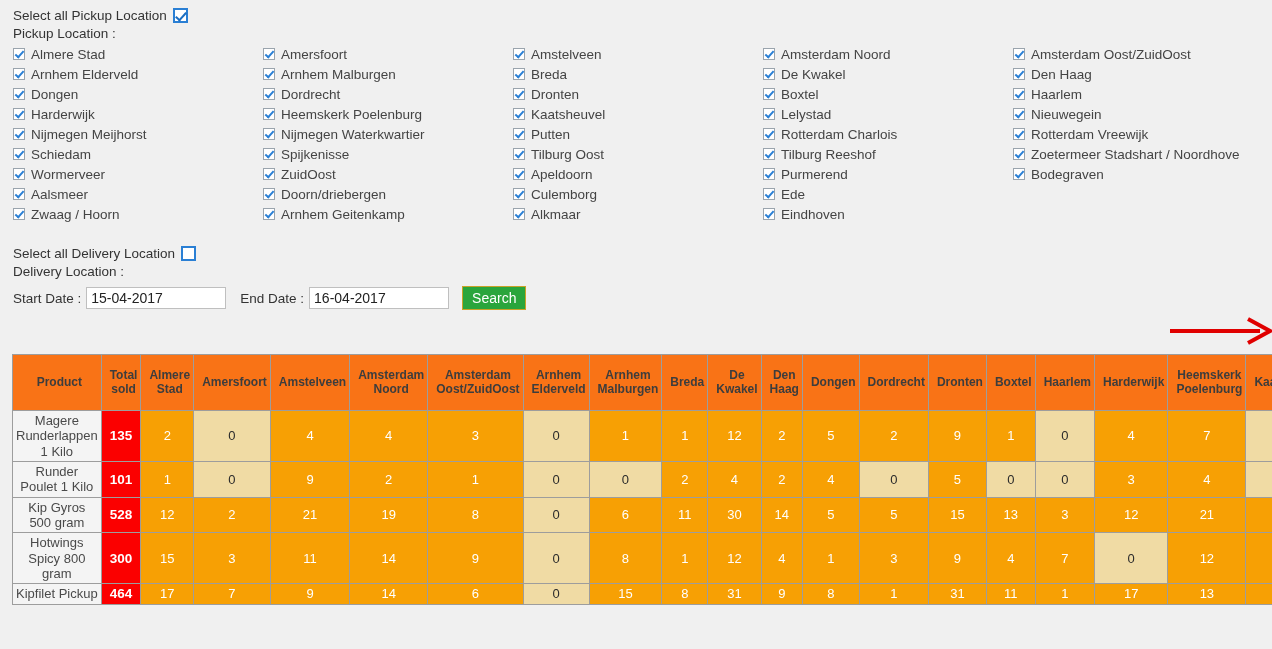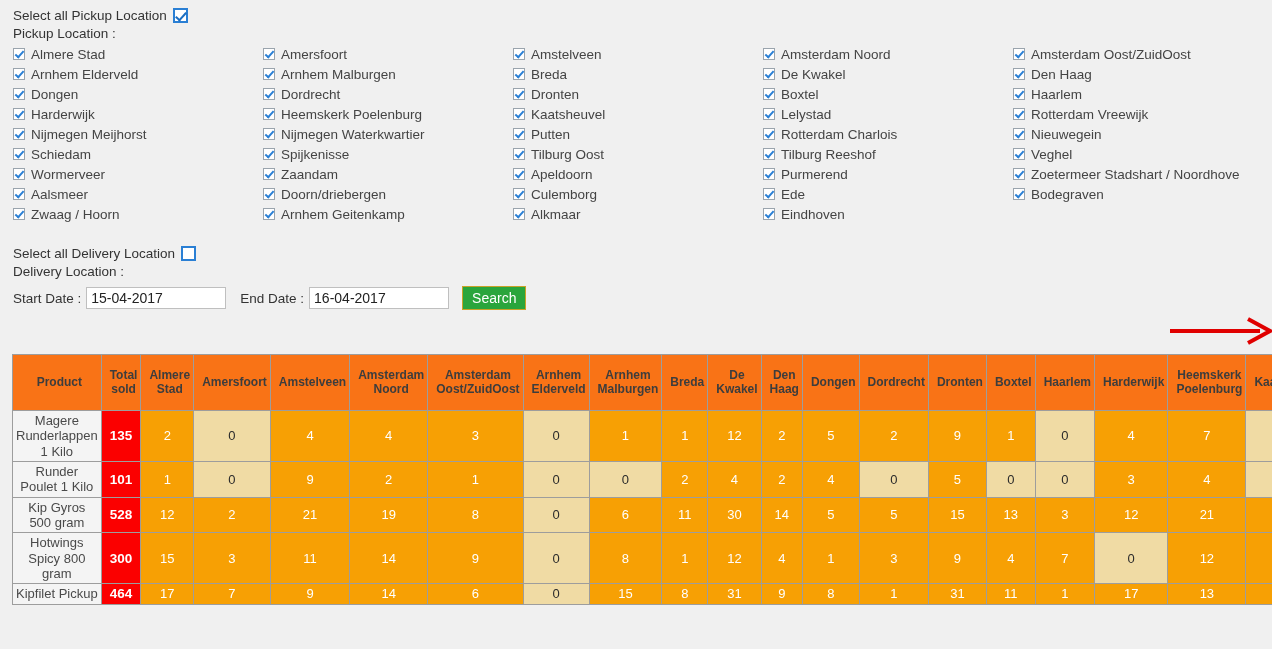--- a/index.html
+++ b/index.html
@@ -262,21 +262,21 @@
           <div class="cb-item">
             <span class="cb-sm checked"></span>
             <span>Nijmegen Waterkwartier</span>
           </div>
           <div class="cb-item">
             <span class="cb-sm checked"></span>
             <span>Spijkenisse</span>
           </div>
           <div class="cb-item">
             <span class="cb-sm checked"></span>
-            <span>Zaandam</span>
+            <span>ZuidOost</span>
           </div>
           <div class="cb-item">
             <span class="cb-sm checked"></span>
             <span>Doorn/driebergen</span>
           </div>
           <div class="cb-item">
             <span class="cb-sm checked"></span>
             <span>Arnhem Geitenkamp</span>
           </div>
         </div>
@@ -364,29 +364,25 @@
           <div class="cb-item">
             <span class="cb-sm checked"></span>
             <span>Den Haag</span>
           </div>
           <div class="cb-item">
             <span class="cb-sm checked"></span>
             <span>Haarlem</span>
           </div>
           <div class="cb-item">
             <span class="cb-sm checked"></span>
+            <span>Nieuwegein</span>
+          </div>
+          <div class="cb-item">
+            <span class="cb-sm checked"></span>
             <span>Rotterdam Vreewijk</span>
-          </div>
-          <div class="cb-item">
-            <span class="cb-sm checked"></span>
-            <span>Nieuwegein</span>
-          </div>
-          <div class="cb-item">
-            <span class="cb-sm checked"></span>
-            <span>Veghel</span>
           </div>
           <div class="cb-item">
             <span class="cb-sm checked"></span>
             <span>Zoetermeer Stadshart / Noordhove</span>
           </div>
           <div class="cb-item">
             <span class="cb-sm checked"></span>
             <span>Bodegraven</span>
           </div>
         </div>

